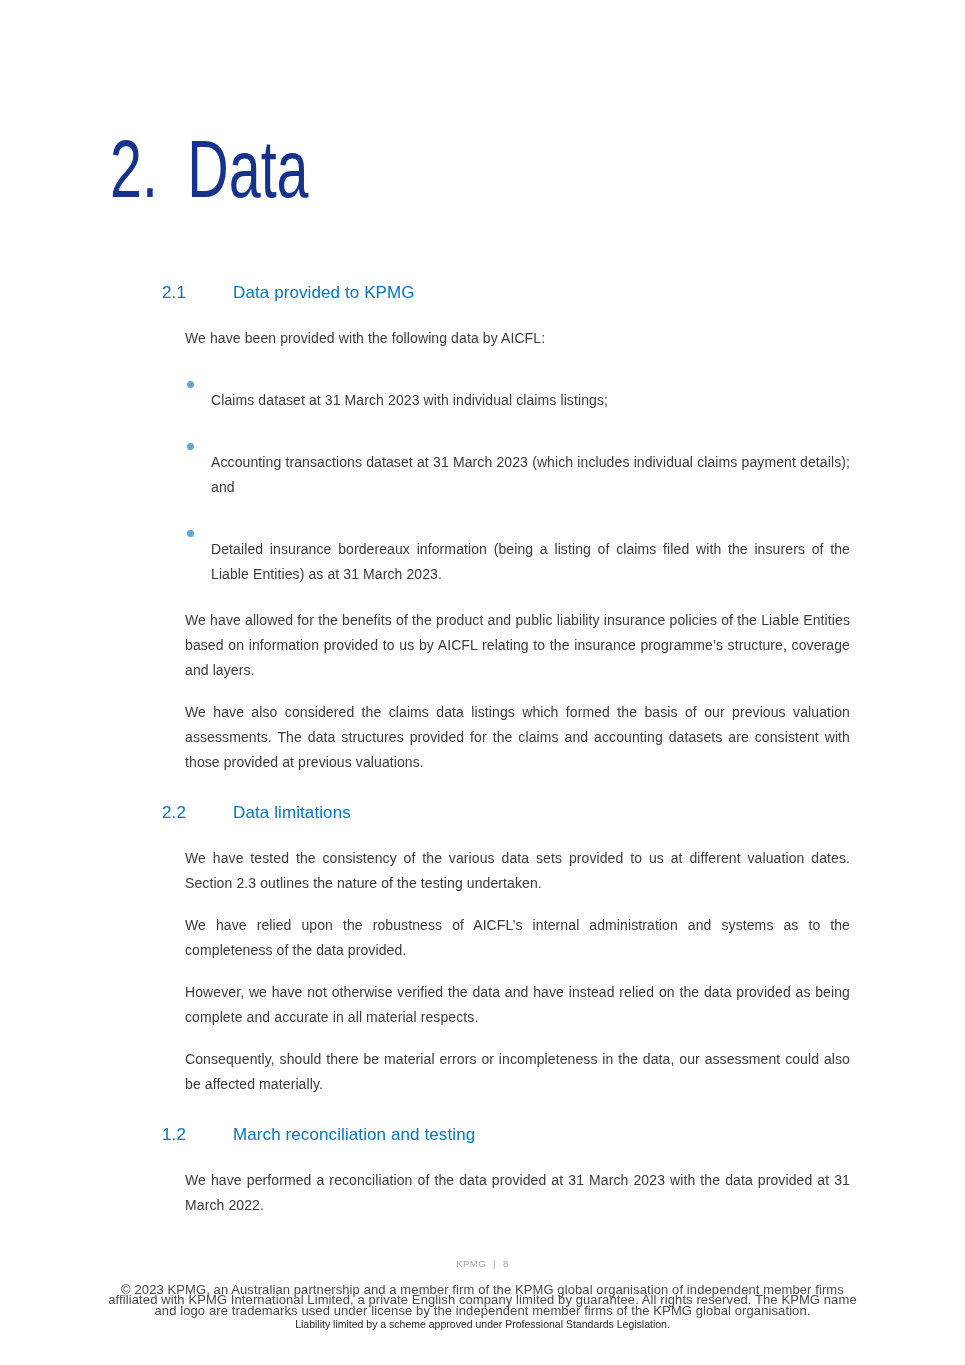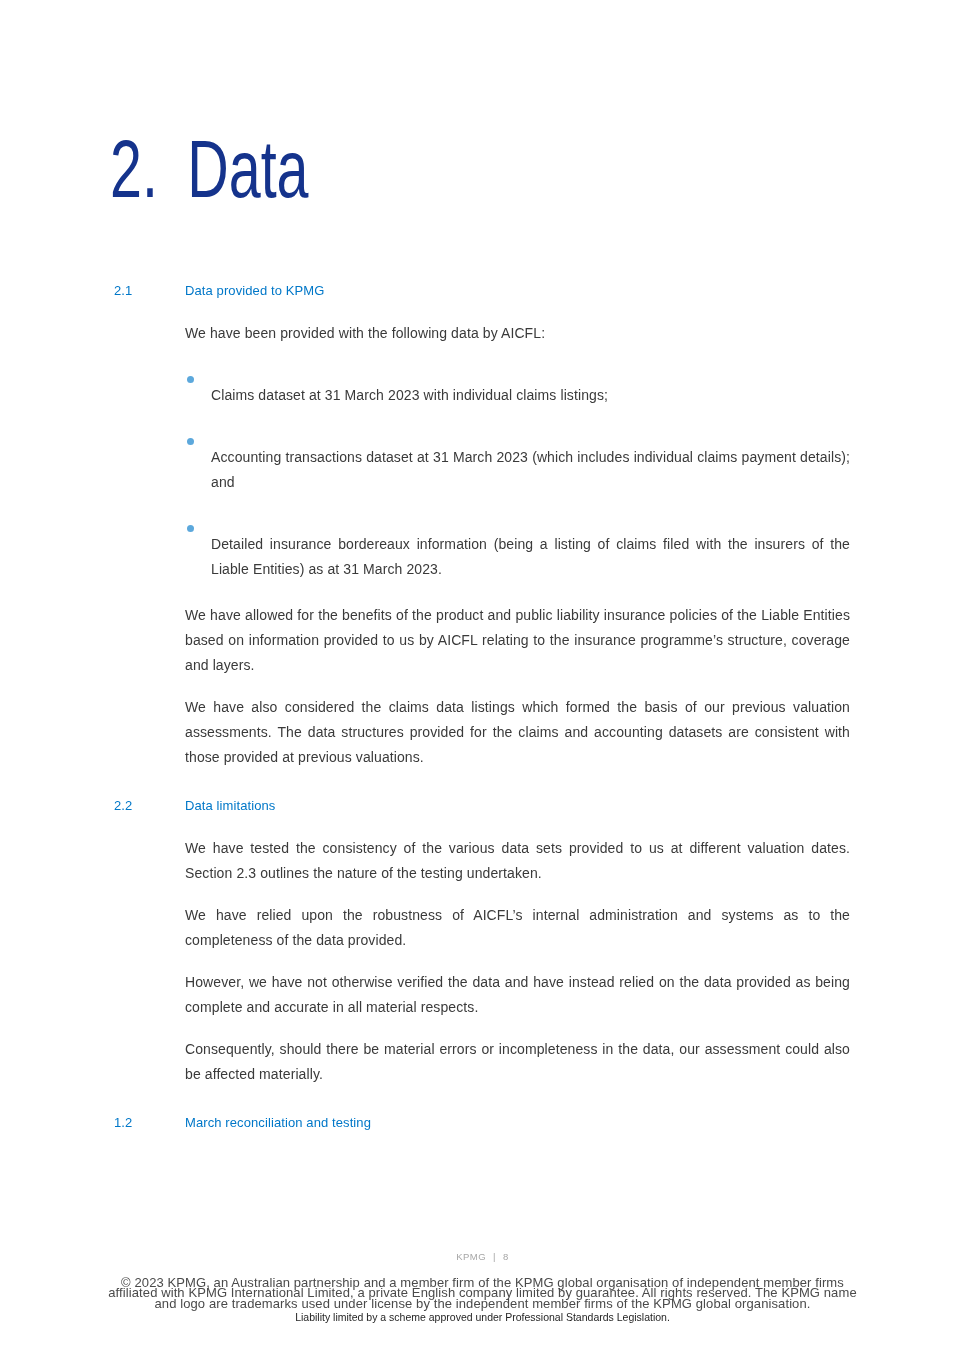--- a/index.html
+++ b/index.html
@@ -40,24 +40,25 @@
     top: 283px;
     left: 114px;
     width: 736px;
   }
 
   .section { margin-bottom: 4px; }
 
   .section-heading {
     display: flex;
     color: #0077C8;
-    font-size: 13px;
+    font-size: 17px;
     font-weight: 400;
     margin-bottom: 23px;
     letter-spacing: 0.1px;
+    margin-left: 48px;
   }
   .section-heading .num { width: 71px; flex: 0 0 71px; }
 
   .body-block { margin-left: 71px; }
 
   .para {
     font-size: 14px;
     line-height: 25px;
     color: #3A3A3A;
     text-align: justify;
@@ -88,21 +89,21 @@
     text-align: justify;
     letter-spacing: 0.1px;
   }
 
   .section + .section { margin-top: 28px; }
 
   
   .footer {
     position: absolute;
     left: 0; right: 0;
-    bottom: 41px;
+    bottom: 34px;
     text-align: center;
   }
   .pageinfo {
     font-size: 9.5px;
     color: #A6A6A6;
     letter-spacing: 0.5px;
     margin-bottom: 16px;
   }
   .pageinfo .sep { margin: 0 7px; }
   .copyright {
@@ -172,20 +173,21 @@
         <p class="para">Consequently, should there be material errors or incompleteness in the data, our assessment could also be affected materially.</p>
       </div>
     </div>
 
     <div class="section">
       <div class="section-heading">
         <span class="num">1.2</span>
         <span class="ttl">March reconciliation and testing</span>
       </div>
       <div class="body-block">
+        <p class="para">We have performed a reconciliation of the data provided at 31 March 2023 with the data provided at 31 March 2022.</p>
       </div>
     </div>
 
   </div>
 
   <div class="footer">
     <div class="pageinfo">
       <span>KPMG</span><span class="sep">|</span><span>8</span>
     </div>
     <div class="copyright">© 2023 KPMG, an Australian partnership and a member firm of the KPMG global organisation of independent member firms affiliated with KPMG International Limited, a private English company limited by guarantee. All rights reserved. The KPMG name and logo are trademarks used under license by the independent member firms of the KPMG global organisation.</div>

